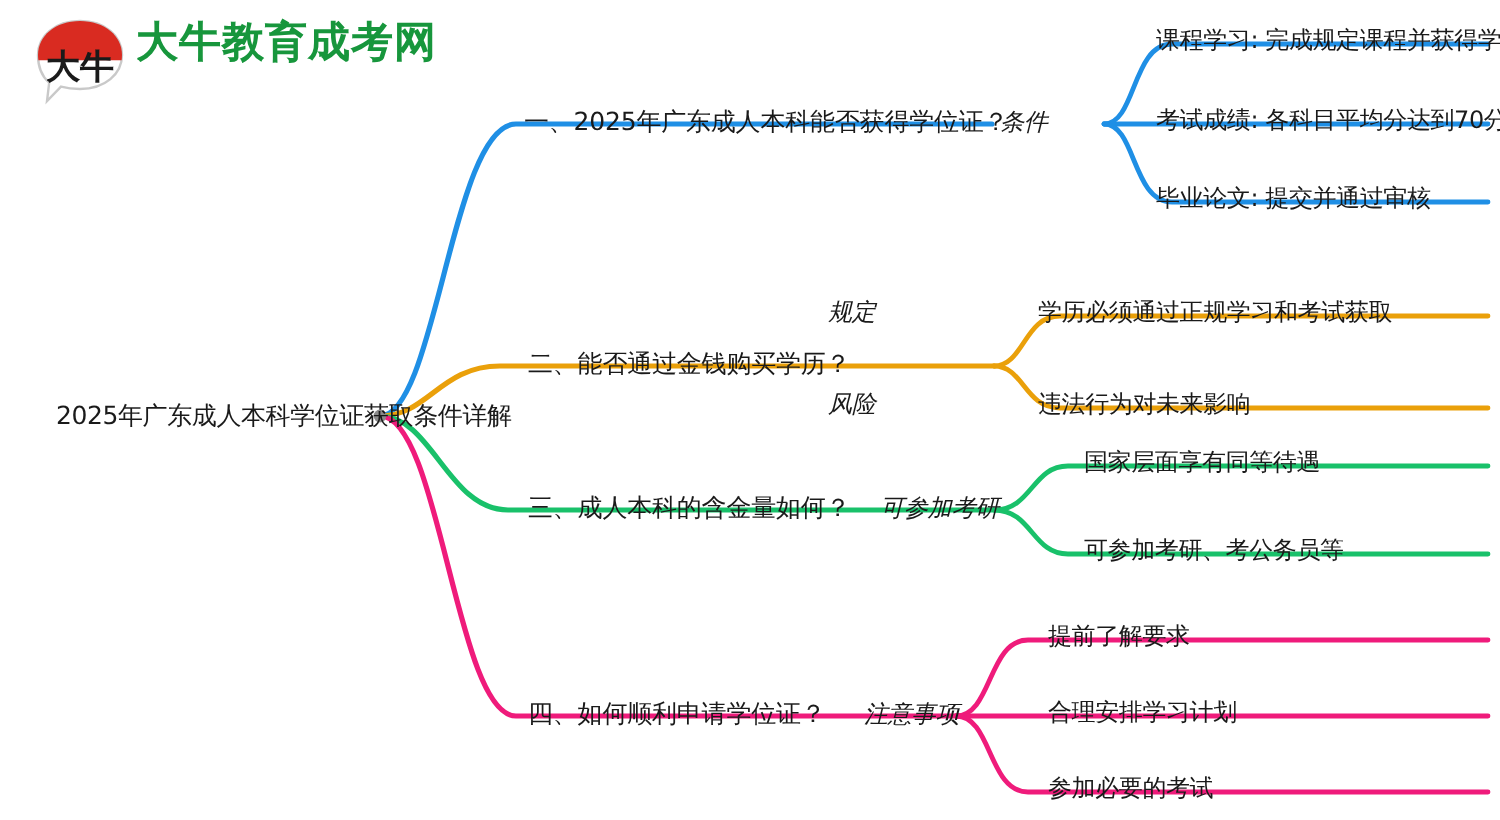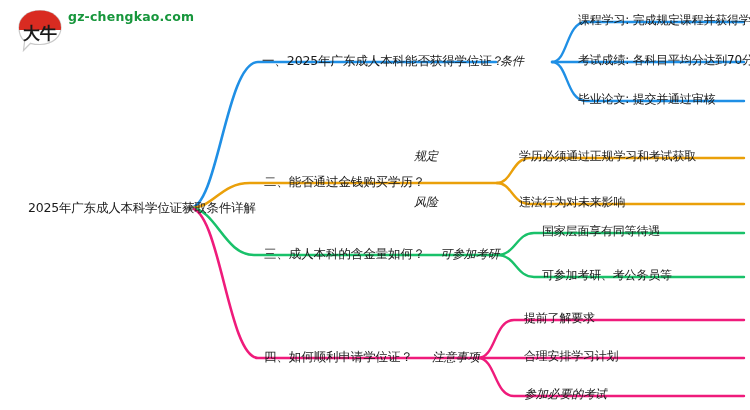--- a/index.html
+++ b/index.html
@@ -125,21 +125,21 @@
 <div class="logo">
   <svg class="logo-mark" viewBox="0 0 48 46" xmlns="http://www.w3.org/2000/svg">
     <path d="M24 2.5 C36.5 2.5 45 10 45 19.5 C45 29 36.5 36.5 24 36.5
              C20.5 36.5 17.3 36.1 14.5 35.3 L7.5 42.5 L8.6 33.3
              C4.8 30.1 3 25.1 3 19.5 C3 10 11.5 2.5 24 2.5 Z" fill="#ffffff" stroke="#c9c9c9" stroke-width="1.2"></path>
     <path d="M24 2.5 C36.5 2.5 45 10 45 19.5 C45 20.4 44.9 21.3 44.8 22.1
              L3.2 22.1 C3.1 21.3 3 20.4 3 19.5 C3 10 11.5 2.5 24 2.5 Z" fill="#d92b21"></path>
     <text x="24" y="31" text-anchor="middle" font-family="DejaVu Sans, sans-serif" font-size="17" font-weight="bold" fill="#1a1a1a">大牛</text>
   </svg>
   <div class="logo-text">
-    <div class="logo-en">gz-chengkao.com</div>
+    <div class="logo-cn">大牛教育成考网</div>
   </div>
 </div>
 
 <div class="node root-node" style="left:4px; top:202px;">2025年广东成人本科学位证获取条件详解</div>
 
 <div class="node topic-node" style="left:262px; top:55px;">一、2025年广东成人本科能否获得学位证？</div>
 <div class="node sub-node" style="left:500px; top:55px;">条件</div>
 <div class="node leaf-node" style="left:578px; top:14px;">课程学习: 完成规定课程并获得学分</div>
 <div class="node leaf-node" style="left:578px; top:54px;">考试成绩: 各科目平均分达到70分以上</div>
 <div class="node leaf-node" style="left:578px; top:93px;">毕业论文: 提交并通过审核</div>
@@ -152,13 +152,13 @@
 
 <div class="node topic-node" style="left:264px; top:248px;">三、成人本科的含金量如何？</div>
 <div class="node sub-node" style="left:440px; top:248px;">可参加考研</div>
 <div class="node leaf-node" style="left:542px; top:225px;">国家层面享有同等待遇</div>
 <div class="node leaf-node" style="left:542px; top:269px;">可参加考研、考公务员等</div>
 
 <div class="node topic-node" style="left:264px; top:351px;">四、如何顺利申请学位证？</div>
 <div class="node sub-node" style="left:432px; top:351px;">注意事项</div>
 <div class="node leaf-node" style="left:524px; top:312px;">提前了解要求</div>
 <div class="node leaf-node" style="left:524px; top:350px;">合理安排学习计划</div>
-<div class="node leaf-node" style="left:524px; top:388px;font-style:italic;">参加必要的考试</div>
+<div class="node leaf-node" style="left:524px; top:388px;">参加必要的考试</div>
 
 </body></html>

